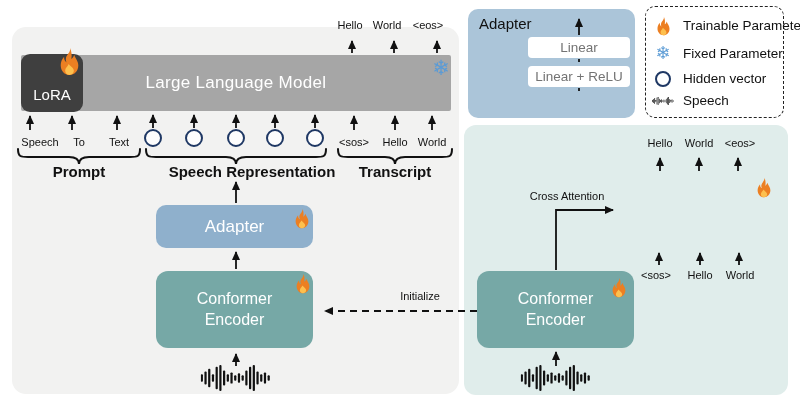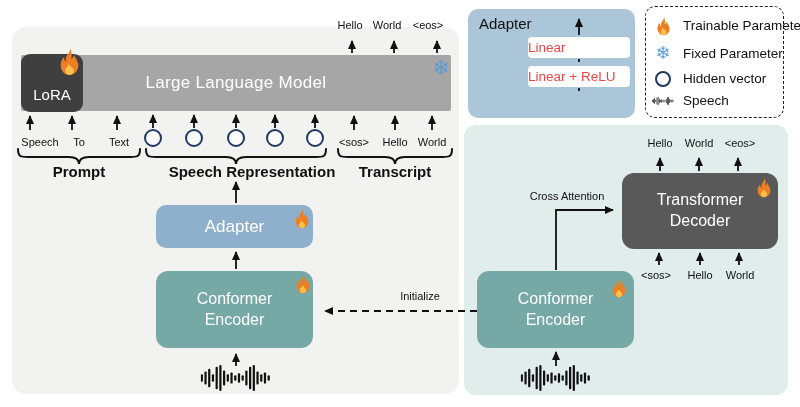--- a/index.html
+++ b/index.html
@@ -20,21 +20,21 @@
   #adapter-box{left:156px;top:205px;width:157px;height:43px;background:#8fb0cc;border-radius:10px;font-size:17px;}
   #encoder-left{left:156px;top:271px;width:157px;height:77px;background:#76a8a6;border-radius:12px;}
   #encoder-right{left:477px;top:271px;width:157px;height:77px;background:#76a8a6;border-radius:12px;}
   #decoder-box{left:622px;top:173px;width:156px;height:76px;background:#595959;border-radius:12px;}
   .two-line{display:flex;flex-direction:column;line-height:1.3;font-size:16px;}
 
   .w{position:absolute;transform:translate(-50%,-50%);font-size:11px;white-space:nowrap;color:#111;}
   .brace-label{position:absolute;transform:translate(-50%,-50%);font-size:15px;white-space:nowrap;color:#111;font-weight:bold;}
   .circle{position:absolute;width:18px;height:18px;border:2px solid #1f3864;border-radius:50%;background:#fdfdfd;box-sizing:border-box;}
   .snow{position:absolute;color:#5b9bd5;transform:translate(-50%,-50%);}
-  .layer-box{position:absolute;left:528px;width:102px;height:21px;background:#fff;border-radius:4px;display:flex;align-items:center;justify-content:flex-start;font-size:13.5px;color:#ef4444;}
+  .layer-box{position:absolute;left:528px;width:102px;height:21px;background:#fff;border-radius:4px;display:flex;align-items:center;justify-content:center;font-size:13.5px;color:#737373;}
   .legend-row{display:flex;align-items:center;gap:9px;}
   .legend-icon{width:22px;display:flex;align-items:center;justify-content:center;flex:0 0 22px;}
   .legend-label{font-size:13.5px;color:#111;white-space:nowrap;}
   svg.overlay{position:absolute;left:0;top:0;pointer-events:none;}
   .flame{position:absolute;}
 </style>
 </head>
 <body>
 
 <div id="canvas">
@@ -217,26 +217,20 @@
           </svg>
         </span>
       <span class="legend-label">Speech</span>
     </div>
   </div>
 
   <span class="w" style="left:660px;top:143px">Hello</span>
   <span class="w" style="left:699px;top:143px">World</span>
   <span class="w" style="left:740px;top:143px">&lt;eos&gt;</span>
 
-  <div id="decoder-box" class="block">
-    <div class="two-line">
-      <span>Transformer</span>
-      <span>Decoder</span>
-    </div>
-  </div>
   <svg class="flame" style="left:755px;top:177px" width="18" height="21">
       <use href="#flame"></use>
     </svg>
 
   <span class="w" style="left:567px;top:196px">Cross Attention</span>
   <span class="w" style="left:420px;top:296px">Initialize</span>
 
   <span class="w" style="left:656px;top:275px">&lt;sos&gt;</span>
   <span class="w" style="left:700px;top:275px">Hello</span>
   <span class="w" style="left:740px;top:275px">World</span>

